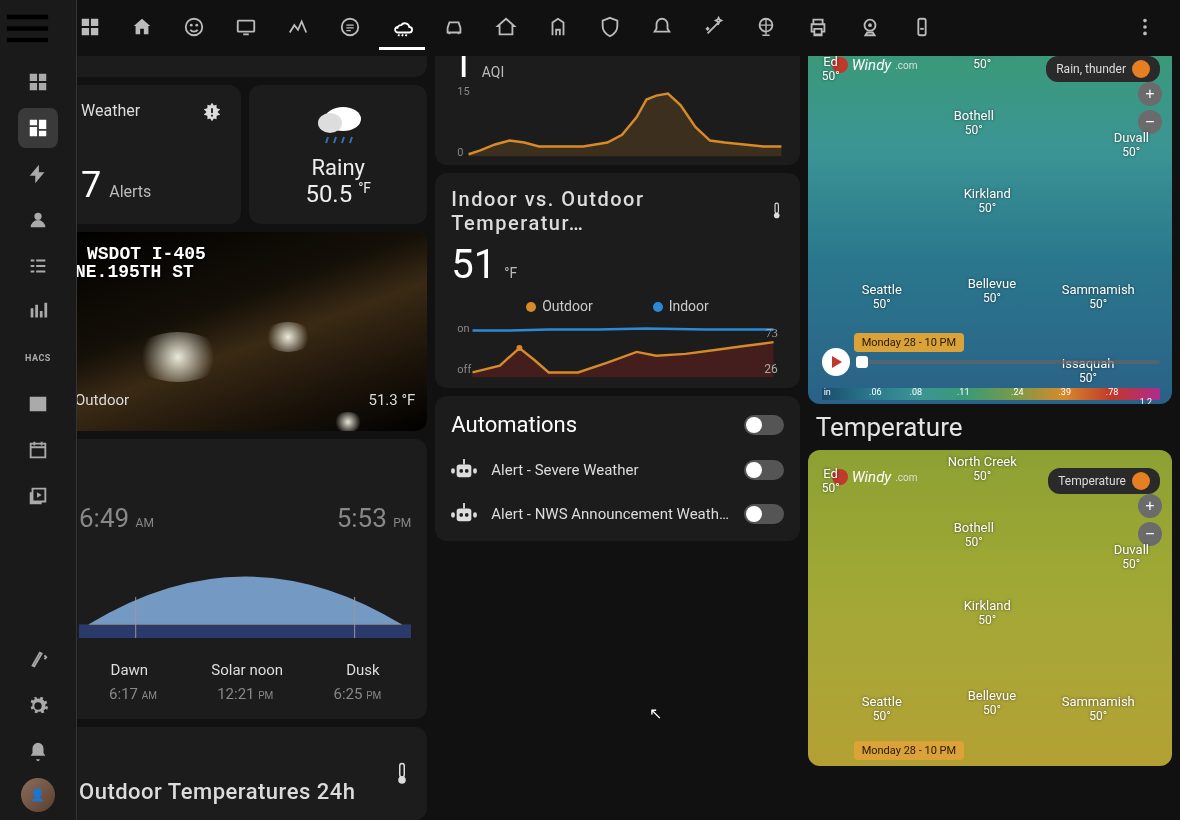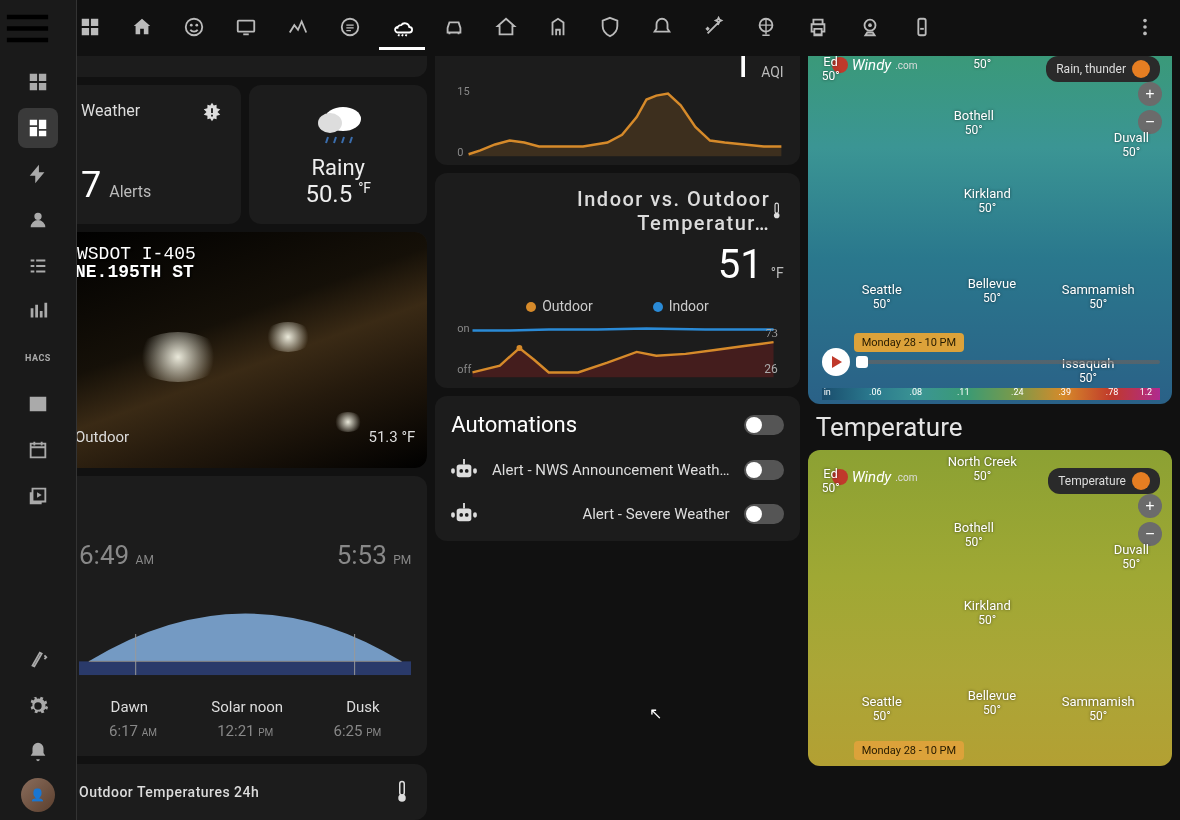--- a/index.html
+++ b/index.html
@@ -66,21 +66,21 @@
 .rail-hacs { font-size: 9px; font-weight: 700; letter-spacing: 0.5px; }
 .main {
   position: absolute;
   top: 0; left: 55px; right: 0; bottom: 0;
   display: flex;
   gap: 8px;
   padding: 0 8px 0 8px;
 }
 .col { display: flex; flex-direction: column; gap: 8px;}
 .col-1 { width: 374px; }
-.col-2 { width: 374px; padding-top:0;text-align:right;}
+.col-2 { width: 374px; padding-top:0;}
 .col-3 { width: 374px; }
 .card {
   background: #1c1c1c;
   border-radius: 12px;
   padding: 16px;
   color: #dcdcdc;
   position: relative;
 }
 .alert-text {
   color: #d68a2a;
@@ -99,21 +99,21 @@
 .cam {
   background: #1c1c1c; border-radius: 12px; padding: 0; overflow: hidden; position: relative;
   height: 266px;
 }
 .cam-scene {
   width: 100%; height: 100%;
   background: linear-gradient(160deg, #000 0%, #151008 40%, #3a2a15 55%, #251a0d 70%, #000 100%);
   position: relative;
   font-family: "Courier New", monospace;
 }
-.cam-txt-top { position: absolute; top: 12px; left: 14px; color: #fff; font-size: 18px; font-weight:400; text-shadow: 1px 1px 2px #000;}
+.cam-txt-top { position: absolute; top: 12px; left: 24px; color: #fff; font-size: 18px; font-weight:700; text-shadow: 1px 1px 2px #000;}
 .cam-txt-top2 { position: absolute; top: 30px; left: 12px; color: #fff; font-size: 18px; font-weight:700; text-shadow: 1px 1px 2px #000;}
 .cam-bottom { position: absolute; bottom: 22px; left: 0; right: 0; display: flex; justify-content: space-between; padding: 0 12px; color: #dcdcdc; font-family: Roboto, sans-serif; font-size: 15px;}
 .cam-attr { position: absolute; bottom: 0; left: 0; right: 0; background: rgba(200,200,200,0.35); color: #eee; font-size: 14px; padding: 2px 10px; display: flex; justify-content: space-between; font-family: Roboto, sans-serif;}
 .glow { position:absolute; border-radius:50%; background: radial-gradient(circle, rgba(255,255,240,0.9), rgba(255,255,200,0) 70%); }
 .sun-card .label-row { display: flex; justify-content: space-between; color: #bbb; font-size: 15px;}
 .sun-card .time-row { display: flex; justify-content: space-between; font-size: 26px; color: #888; margin-top: 48px;}
 .sun-card .time-row .ampm { font-size: 12px; }
 .sun-arc { height: 100px; margin: 14px 0; position: relative; }
 .sun-arc svg { width: 100%; height: 100px; }
 .sun-dawn-row { display: flex; justify-content: space-around; color: #ddd; font-size: 15px; margin-top: 4px;}
@@ -417,21 +417,21 @@
         <span>Dusk</span>
       </div>
       <div class="sun-dawn-times">
         <span><span>6:17</span> <span class="ampm">AM</span></span>
         <span><span>12:21</span> <span class="ampm">PM</span></span>
         <span><span>6:25</span> <span class="ampm">PM</span></span>
       </div>
     </div>
 
     <div class="card outdoor-temp-card">
-      <span class="card-title-lg" style="font-size:14px;letter-spacing:0.5px;">Outdoor Temperatures 24h</span>
+      <span class="card-title-lg" style="font-size:22px;letter-spacing:0.5px;margin-top:36px;">Outdoor Temperatures 24h</span>
       <svg class="therm-icon" viewBox="0 0 24 32" fill="#ddd">
           <rect x="9" y="2" width="6" height="18" rx="3" fill="none" stroke="#ddd" stroke-width="2"></rect>
           <circle cx="12" cy="24" r="5"></circle>
         </svg>
     </div>
   </div>
 
   <div class="col col-2">
     <div class="card" style="padding:14px 16px 8px;">
       <div class="eye">
@@ -491,33 +491,33 @@
       </div>
       <div class="autom-row">
         <svg class="robot" viewBox="0 0 28 24" fill="#ddd">
             <rect x="6" y="6" width="16" height="14" rx="3"></rect>
             <circle cx="11" cy="13" r="2" fill="#1c1c1c"></circle>
             <circle cx="17" cy="13" r="2" fill="#1c1c1c"></circle>
             <rect x="13" y="0" width="2" height="6"></rect>
             <rect x="0" y="10" width="4" height="6" rx="2"></rect>
             <rect x="24" y="10" width="4" height="6" rx="2"></rect>
           </svg>
-        <div class="autom-label">Alert - NWS Announcement Weath…</div>
+        <div class="autom-label">Alert - Severe Weather</div>
         <div class="toggle"></div>
       </div>
       <div class="autom-row">
         <svg class="robot" viewBox="0 0 28 24" fill="#ddd">
             <rect x="6" y="6" width="16" height="14" rx="3"></rect>
             <circle cx="11" cy="13" r="2" fill="#1c1c1c"></circle>
             <circle cx="17" cy="13" r="2" fill="#1c1c1c"></circle>
             <rect x="13" y="0" width="2" height="6"></rect>
             <rect x="0" y="10" width="4" height="6" rx="2"></rect>
             <rect x="24" y="10" width="4" height="6" rx="2"></rect>
           </svg>
-        <div class="autom-label">Alert - Severe Weather</div>
+        <div class="autom-label">Alert - NWS Announcement Weath…</div>
         <div class="toggle"></div>
       </div>
     </div>
   </div>
 
   <div class="col col-3">
     <div>
       <div class="map-header">Rain</div>
       <div class="map rain">
         <div class="map-windy">
@@ -552,21 +552,21 @@
             </div>
         </div>
         <div class="scale">
           <span style="left:2px;">in</span>
           <span style="left:14%;">.06</span>
           <span style="left:26%;">.08</span>
           <span style="left:40%;">.11</span>
           <span style="left:56%;">.24</span>
           <span style="left:70%;">.39</span>
           <span style="left:84%;">.78</span>
-          <span style="left:94%;">1.2</span>
+          <span style="left:94%;margin-top:10px;">1.2</span>
         </div>
       </div>
     </div>
 
     <div>
       <div class="map-header">Temperature</div>
       <div class="map temp">
         <div class="map-windy">
             <span class="w"></span>
             <span>Windy</span>

